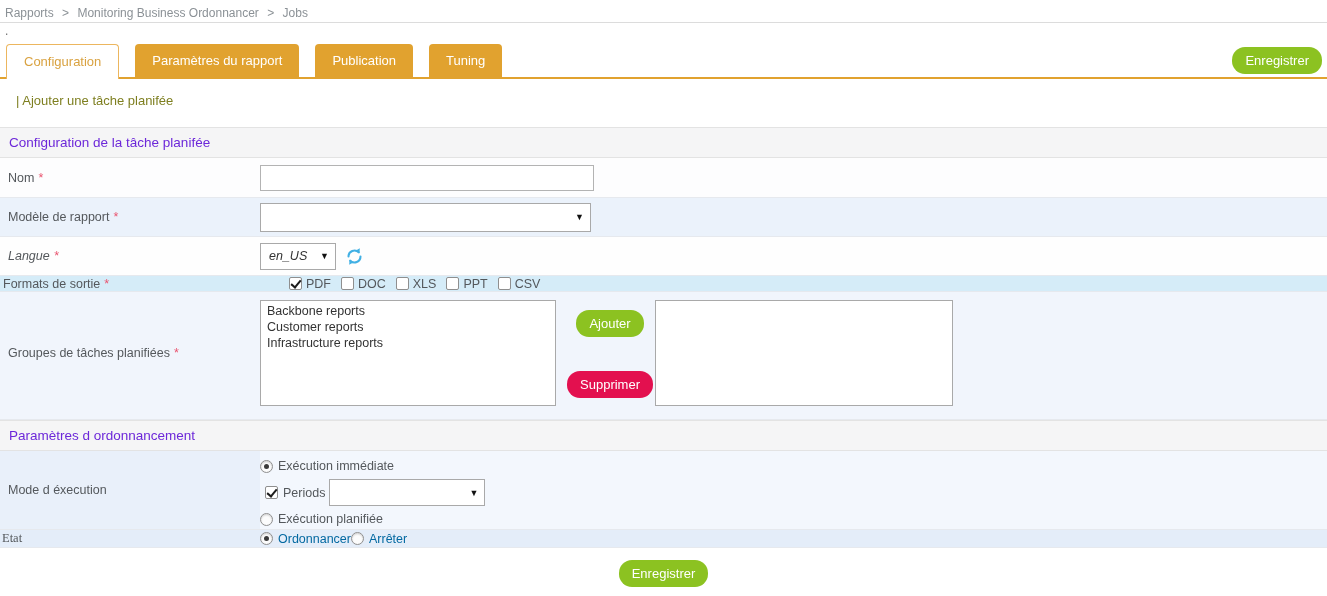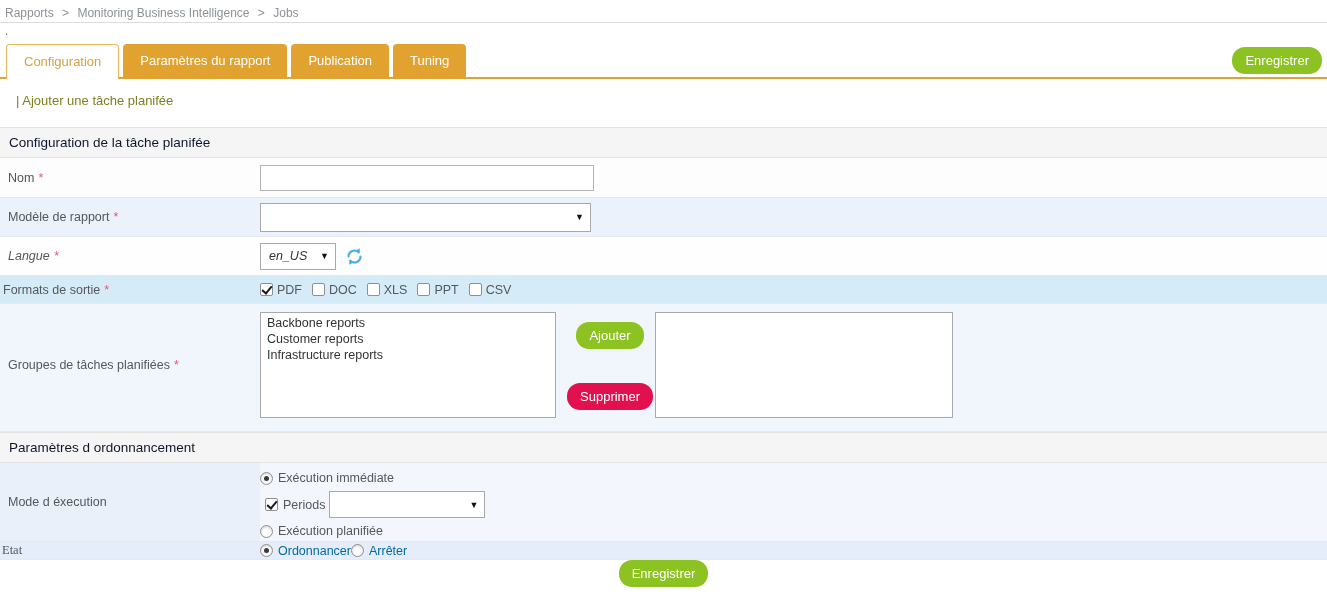--- a/index.html
+++ b/index.html
@@ -7,46 +7,46 @@
 
   
   .breadcrumb{position:absolute;left:5px;top:6px;font-size:12px;color:#8b9196;}
   .breadcrumb .sep{margin:0 5px;}
   .topline{position:absolute;left:0;top:22px;width:100%;border-top:1px solid #dcdcdc;}
   .stray-dot{position:absolute;left:5px;top:24px;font-size:12px;color:#6f6f6f;}
 
   
   .tabbar{position:absolute;left:6px;top:44px;right:0;height:33px;display:flex;align-items:flex-end;z-index:2;}
   .tab{background:#e1a22f;color:#fff;font-size:13px;padding:0 17px;height:33px;line-height:33px;
-       border-radius:4px 4px 0 0;margin-right:4px;cursor:pointer;box-sizing:border-box;}
+       border-radius:4px 4px 0 0;margin-right:16px;cursor:pointer;box-sizing:border-box;}
   .tab.active{background:#fff;color:#d9a240;border:1px solid #ecb65e;border-bottom:none;height:35px;
        line-height:33px;margin-bottom:-2px;z-index:3;}
   .orange-line{position:absolute;left:0;top:77px;width:100%;height:2px;background:#e1a22f;z-index:1;}
 
   .btn{border:none;border-radius:13px;color:#fff;font-size:13px;font-family:inherit;padding:6px 13px;cursor:pointer;}
   .btn.green{background:#8cc221;}
   .btn.red{background:#e3104f;}
   .top-save{position:absolute;right:5px;top:47px;z-index:4;}
 
   .page-title{position:absolute;left:8px;top:93px;font-size:13px;color:#7e7f20;margin-left:8px;}
 
   .content{position:absolute;left:0;top:127px;width:100%;}
   .section-bar{background:#f5f5f6;border-top:1px solid #e3e3e3;border-bottom:1px solid #e3e3e3;
-       color:#0f172a;font-size:13.5px;height:29px;line-height:29px;padding-left:9px;box-sizing:content-box;}
+       color:#6d28d9;font-size:13.5px;height:29px;line-height:29px;padding-left:9px;box-sizing:content-box;}
 
   .frow{display:flex;border-bottom:1px solid #e6e9ee;box-sizing:border-box;}
   .flabel{width:260px;box-sizing:border-box;padding-left:8px;font-size:12.5px;color:#54585c;
        display:flex;align-items:center;flex-shrink:0;}
   .req{color:#e9546f;margin-left:4px;}
   .fvalue{flex:1;display:flex;align-items:center;}
 
   .row-nom{height:40px;background:#fdfdfe;}
   .row-modele{height:39px;background:#ebf2fb;}
   .row-langue{height:39px;background:#fefefe;font-style:italic;}
-  .row-formats{height:28px;background:#d5ecf8;}
+  .row-formats{height:16px;background:#d5ecf8;gap:29px;}
   .row-formats .flabel{padding-left:3px;}
   .row-groupes{background:#f1f5fc;padding:8px 0 13px;}
   .row-mode{height:79px;background:#f3f7fd;}
   .row-mode .flabel{background:#e9f0fa;}
   .row-etat{height:18px;background:#e4edf9;}
   .row-etat .flabel{padding-left:2px;font-family:Liberation Serif, serif;}
 
   .txt{border:1px solid #b3b3b3;height:26px;width:334px;box-sizing:border-box;padding:0 6px;
        font-family:inherit;font-size:12.5px;color:#333;background:#fff;outline:none;}
 
@@ -89,21 +89,21 @@
   .etat-line .radio{margin-right:5px;}
 
   .footer{position:absolute;left:0;top:560px;width:100%;display:flex;justify-content:center;}
 </style>
 </head>
 <body>
 
 <div class="breadcrumb">
   <span>Rapports</span>
   <span class="sep">&gt;</span>
-  <span>Monitoring Business Intelligence</span>
+  <span>Monitoring Business Ordonnancer</span>
   <span class="sep">&gt;</span>
   <span>Jobs</span>
 </div>
 <div class="topline"></div>
 <div class="stray-dot">.</div>
 
 <div class="tabbar">
   <div class="tab active">Configuration</div>
   <div class="tab">Paramètres du rapport</div>
   <div class="tab">Publication</div>

